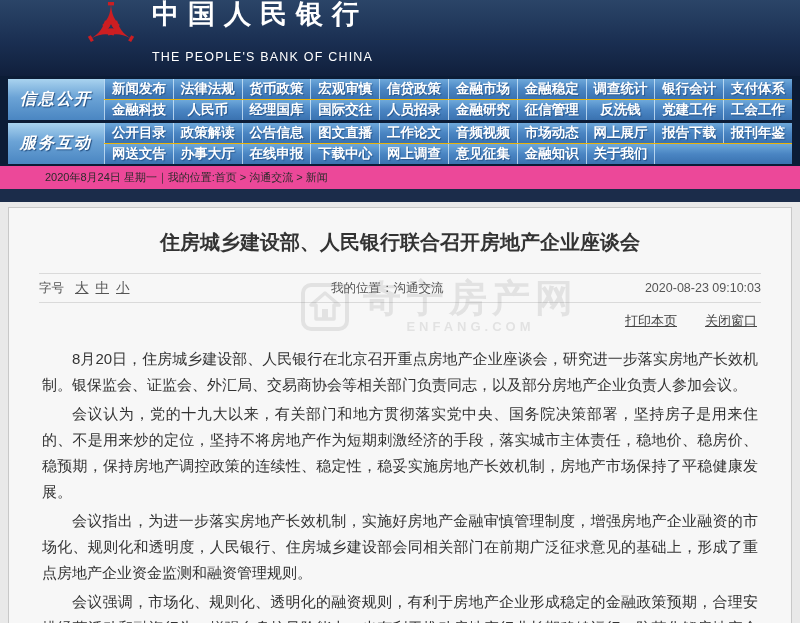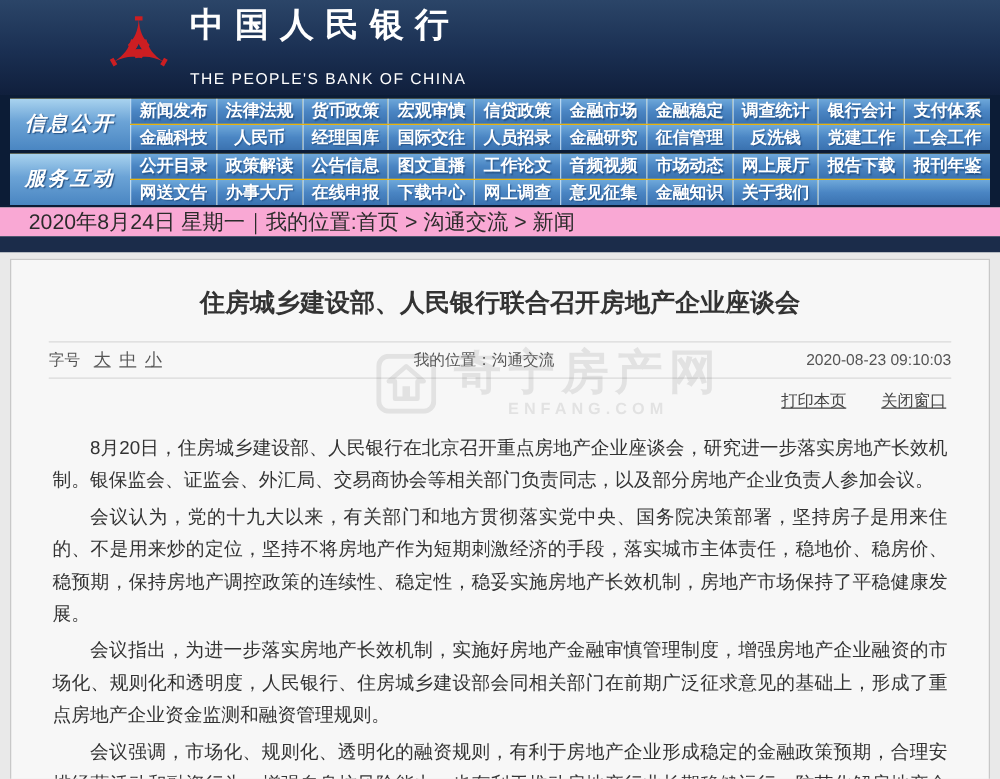--- a/index.html
+++ b/index.html
@@ -7,21 +7,21 @@
   body {
     width:800px; height:623px; overflow:hidden;
     background:#e9e9e9;
     font-family:"Liberation Sans", sans-serif;
   }
 
   
   .masthead {
     height:76px;
     background:linear-gradient(180deg,#2b4568 0%, #1a2f52 55%, #101f3c 100%);
-    display:flex; align-items:center;
+    display:flex; align-items:flex-start;
     padding-left:84px;
   }
   .emblem { width:54px; height:54px; flex:0 0 auto; }
   .brand { margin-left:14px; color:#ffffff; }
   .brand-cn { font-size:27px; font-weight:bold; letter-spacing:9px; line-height:1.1; }
   .brand-en { font-size:12.5px; letter-spacing:1.2px; margin-top:20px; font-weight:normal; }
 
   
   .mainnav {
     background:#0c1c36;
@@ -48,24 +48,24 @@
     background:linear-gradient(180deg,#6ea8da 0%, #4a85c3 50%, #3a72b0 100%);
     color:#ffffff; font-size:13.5px; font-weight:bold;
     border-left:1px solid rgba(215,236,252,.75);
     cursor:pointer; white-space:nowrap;
     text-shadow:1px 1px 1px rgba(20,60,110,.6);
   }
   .nav-item.filler { cursor:default; }
 
   
   .breadcrumb-bar {
-    height:23px; background:#f9a8d4;
+    height:23px; background:#ec4899;
     display:flex; align-items:center;
-    padding-left:23px;
-    font-size:17px; color:#2b2b2b;
+    padding-left:45px;
+    font-size:11px; color:#2b2b2b;
   }
   .dark-band { height:13px; background:#1b2c4a; }
 
   
   .content-area { padding:5px 8px 0 8px; background:#e9e9e9; }
   .card {
     position:relative;
     background:#f7f7f7;
     border:1px solid #c8c8c8;
     padding:0 30px 10px 30px;

